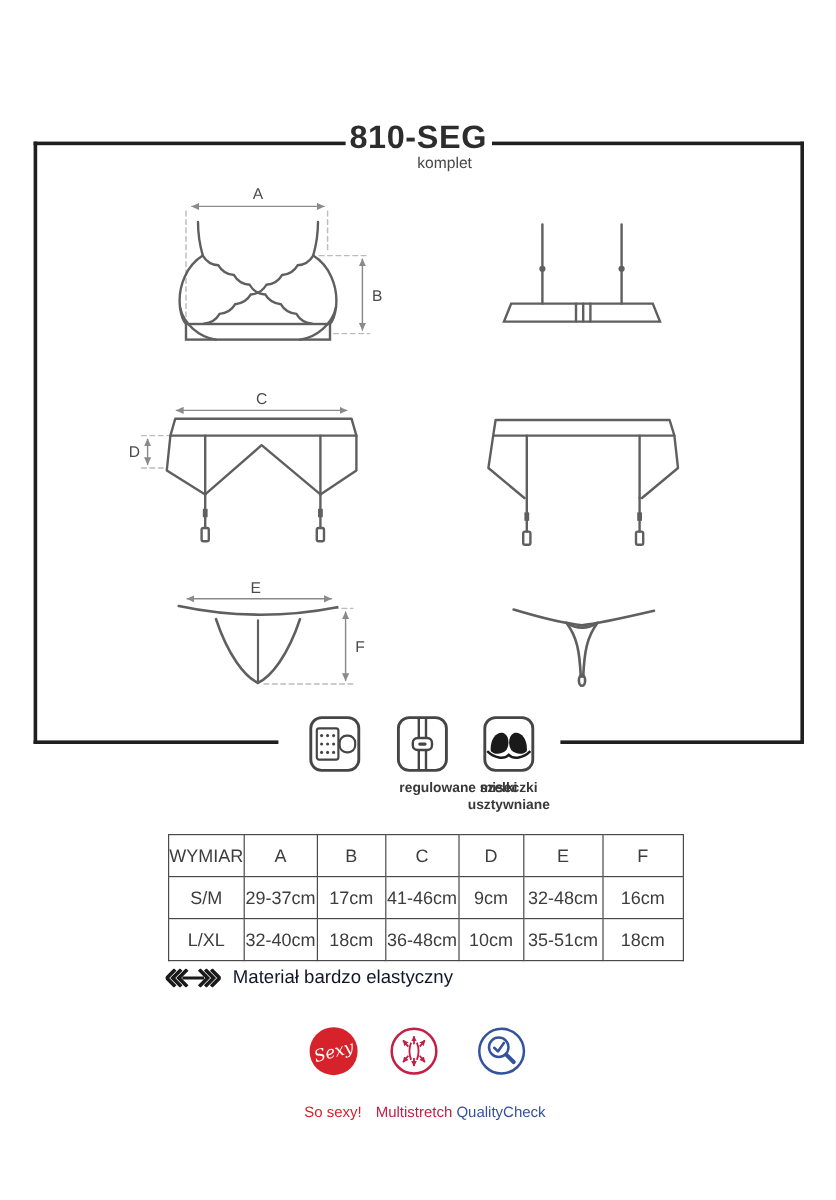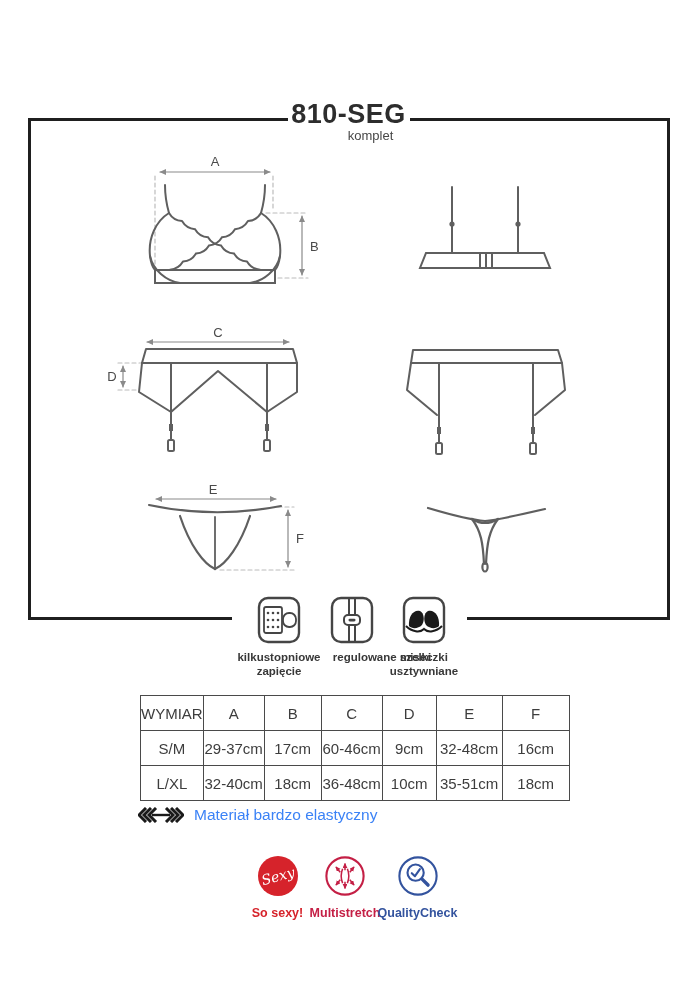--- a/index.html
+++ b/index.html
@@ -11,23 +11,23 @@
   .title{font-size:27px;font-weight:700;color:#2d2d2d;letter-spacing:0.5px;line-height:28px;}
   .subtitle{font-size:13px;font-weight:400;color:#474747;line-height:15px;padding-left:44px;}
   .feat-icon{position:absolute;top:596px;width:44px;height:48px;background:#fff;}
   .feat-label{position:absolute;top:651px;width:110px;text-align:center;
               font-size:11.5px;font-weight:700;color:#383838;line-height:13.5px;}
   table.size-table{position:absolute;left:140px;top:695px;border-collapse:collapse;
               table-layout:fixed;background:#fff;}
   .size-table th,.size-table td{border:1px solid #4a4a4a;text-align:center;vertical-align:middle;
               font-weight:400;font-size:15px;color:#3d3d3d;height:34px;padding:0;}
   .material{position:absolute;left:138px;top:806px;display:flex;align-items:center;gap:10px;
-              font-size:15.5px;color:#3b82f6;}
+              font-size:15.5px;color:#0f172a;}
   .badge-col{position:absolute;top:854px;display:flex;flex-direction:column;align-items:center;}
-  .badge-label{font-size:12.5px;font-weight:700;text-align:center;margin-top:8px;white-space:nowrap;}
+  .badge-label{font-size:12.5px;font-weight:400;text-align:center;margin-top:22px;white-space:nowrap;}
 </style>
 </head>
 <body>
 
 <div class="canvas">
 
   <div class="frame-line" style="left:28px;top:118px;width:260px;height:3px;"></div>
   <div class="frame-line" style="left:410px;top:118px;width:260px;height:3px;"></div>
   <div class="frame-line" style="left:28px;top:118px;width:3px;height:502px;"></div>
   <div class="frame-line" style="left:667px;top:118px;width:3px;height:502px;"></div>
@@ -169,21 +169,20 @@
   </div>
   <div class="feat-icon" style="left:402px;">
     <svg width="44" height="48" viewBox="0 0 44 48">
       <rect x="2" y="2" width="40" height="44" rx="9" fill="#fff" stroke="#454545" stroke-width="2.4"></rect>
       <path d="M4,30 C10,36 18,37 22,33 C26,37 34,36 40,30" fill="none" stroke="#1a1a1a" stroke-width="2"></path>
       <path d="M7,30 C6,20 12,13 18,15 C22,17 23,24 20,29 C16,33 10,33 7,30 Z" fill="#1a1a1a"></path>
       <path d="M37,30 C38,20 32,13 26,15 C22,17 21,24 24,29 C28,33 34,33 37,30 Z" fill="#1a1a1a"></path>
     </svg>
   </div>
 
-  <div class="feat-label" style="left:224px;">kilkustopniowe zapięcie</div>
   <div class="feat-label" style="left:297px;padding-left:30px;">regulowane szelki</div>
   <div class="feat-label" style="left:369px;">miseczki usztywniane</div>
 
   <table class="size-table">
     <colgroup>
       <col style="width:60px">
         <col style="width:61px">
         <col style="width:57px">
         <col style="width:61px">
       <col style="width:54px">
@@ -197,21 +196,21 @@
       <th>B</th>
       <th>C</th>
       <th>D</th>
       <th>E</th>
       <th>F</th>
     </tr>
     <tr>
       <td>S/M</td>
       <td>29-37cm</td>
       <td>17cm</td>
-      <td>60-46cm</td>
+      <td>41-46cm</td>
       <td>9cm</td>
       <td>32-48cm</td>
       <td>16cm</td>
     </tr>
     <tr>
       <td>L/XL</td>
       <td>32-40cm</td>
       <td>18cm</td>
       <td>36-48cm</td>
       <td>10cm</td>

